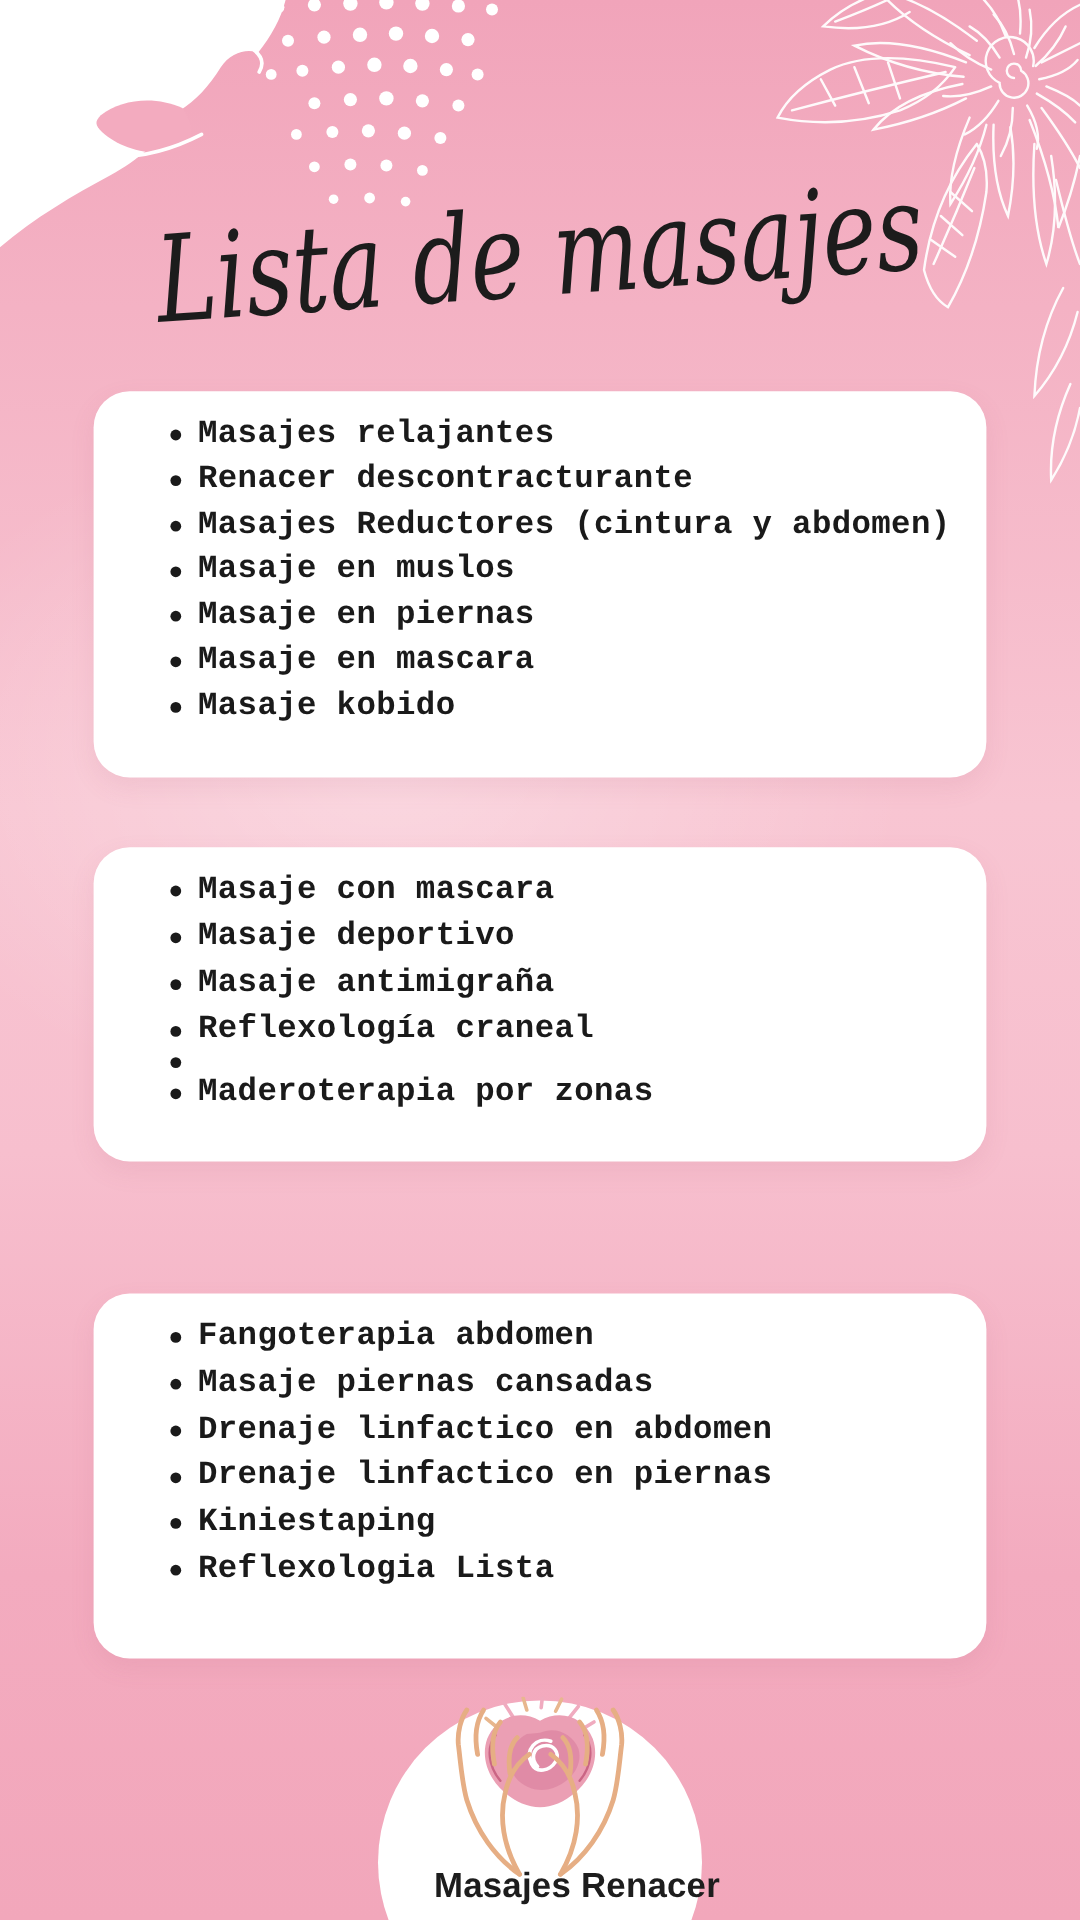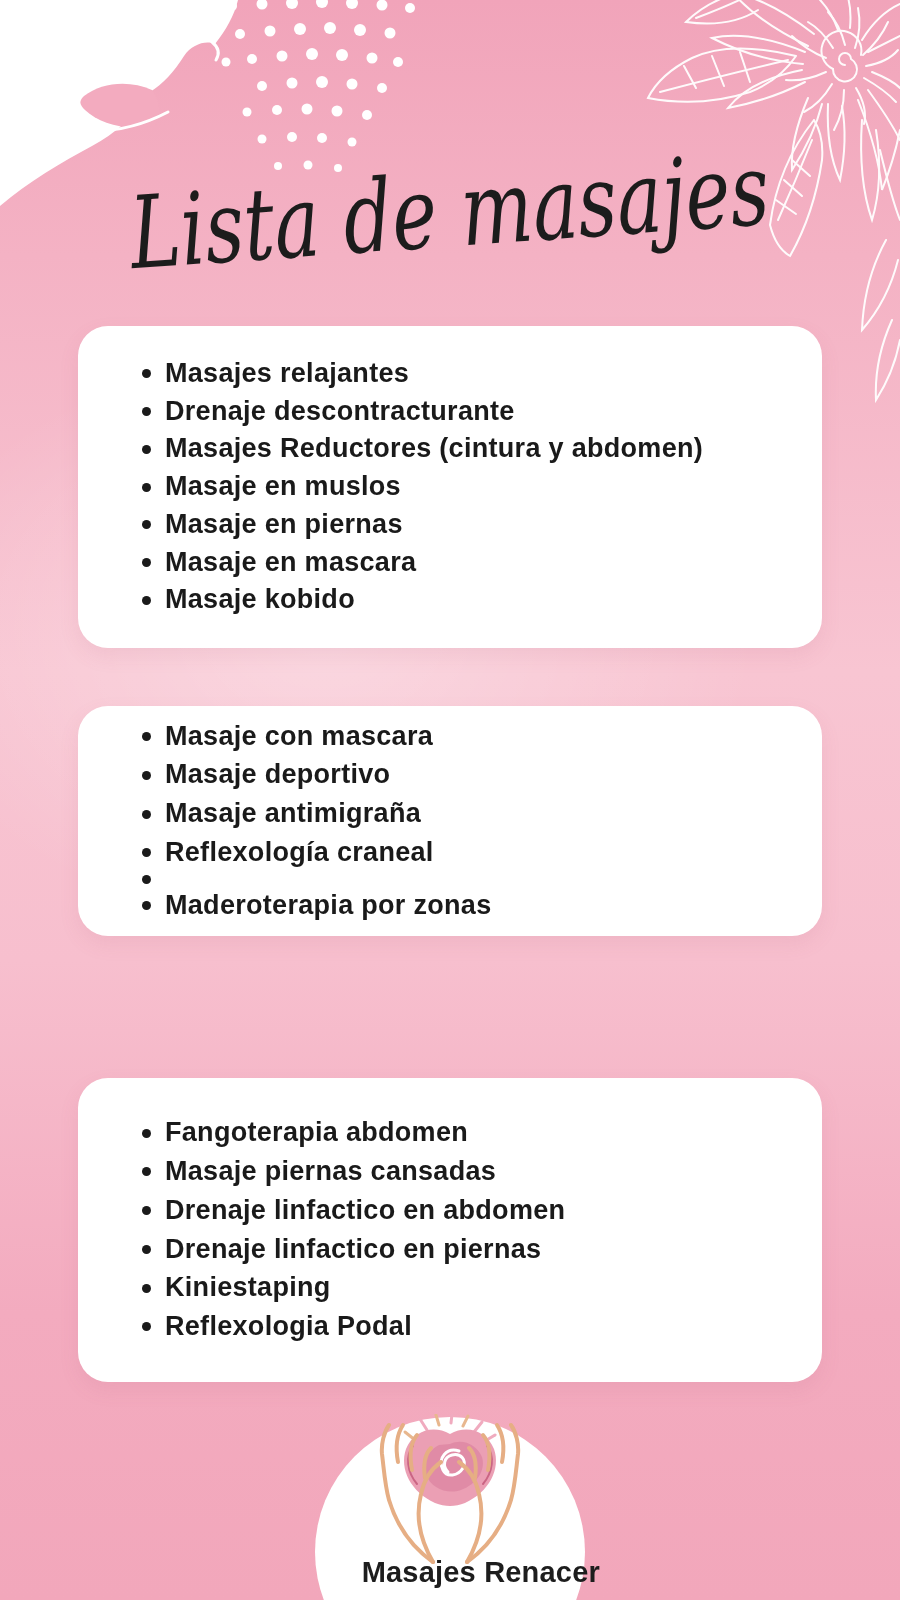--- a/index.html
+++ b/index.html
@@ -18,26 +18,27 @@
     font-family:"DejaVu Serif", serif;
     font-style:italic;
     fill:#1c1c1c;
   }
   .card{
     position:absolute;
     left:78px;width:744px;
     background:#ffffff;
     border-radius:30px;
     box-shadow:0 8px 20px rgba(180,90,120,0.10);
-    display:flex;flex-direction:column;justify-content:center;
+    display:flex;flex-direction:column;justify-content:flex-start;
     box-sizing:border-box;
     padding:20px 46px 20px 64px;
+    font-family:Liberation Mono, monospace;
   }
   .card-1{top:326px;height:322px;}
-  .card-2{top:706px;height:230px;}
+  .card-2{top:706px;height:262px;}
   .card-3{top:1078px;height:304px;}
   .list{display:flex;flex-direction:column;}
   .card-1 .list{gap:4px;}
   .card-2 .list,.card-3 .list{gap:5px;}
   .row{display:flex;align-items:center;gap:14px;}
   .bullet{
     width:9px;height:9px;border-radius:50%;
     background:#1a1a1a;flex:0 0 auto;
   }
   .row-text{
@@ -159,21 +160,21 @@
   </svg>
 
   <div class="card card-1">
     <div class="list">
       <div class="row">
           <span class="bullet"></span>
           <span class="row-text">Masajes relajantes</span>
         </div>
       <div class="row">
           <span class="bullet"></span>
-          <span class="row-text">Drenaje descontracturante</span>
+          <span class="row-text">Renacer descontracturante</span>
         </div>
       <div class="row">
           <span class="bullet"></span>
           <span class="row-text">Masajes Reductores (cintura y abdomen)</span>
         </div>
       <div class="row">
           <span class="bullet"></span>
           <span class="row-text">Masaje en muslos</span>
         </div>
       <div class="row">
@@ -236,21 +237,21 @@
       <div class="row">
           <span class="bullet"></span>
           <span class="row-text">Drenaje linfactico en piernas</span>
         </div>
       <div class="row">
           <span class="bullet"></span>
           <span class="row-text">Kiniestaping</span>
         </div>
       <div class="row">
           <span class="bullet"></span>
-          <span class="row-text">Reflexologia Podal</span>
+          <span class="row-text">Reflexologia Lista</span>
         </div>
     </div>
   </div>
 
   <div class="logo-circle"></div>
   <svg class="logo-art deco" width="190" height="150" viewBox="0 0 190 150">
 
     <g stroke-width="3" stroke-linecap="round" fill="none">
       <path d="M72,16 L65,5" stroke="#f0abbf"></path>
       <path d="M84,11 L81,1" stroke="#e8b78e"></path>

